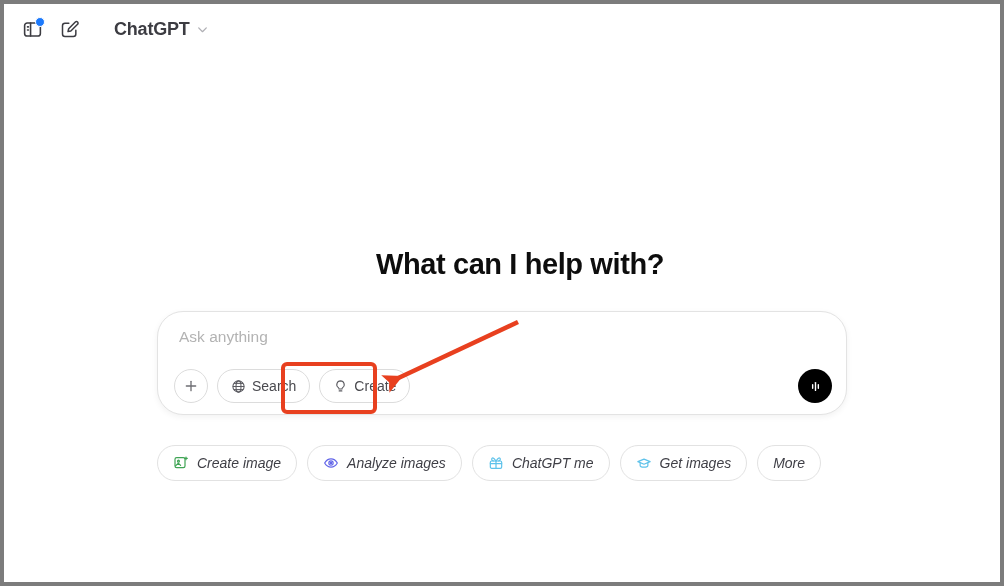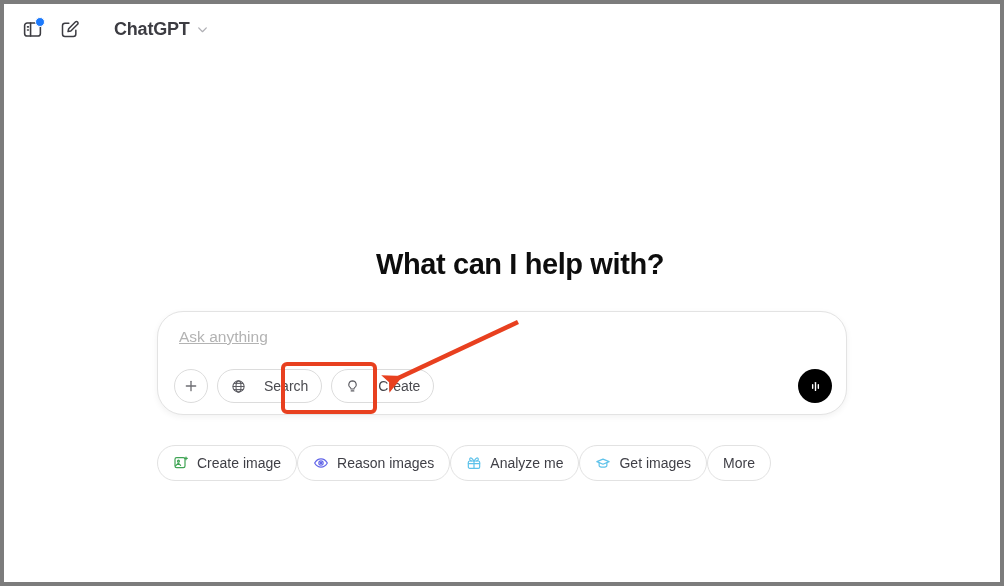--- a/index.html
+++ b/index.html
@@ -101,21 +101,20 @@
     box-shadow: 0 2px 6px rgba(0,0,0,0.055);
     box-sizing: border-box;
   }
   #composer-placeholder {
     position: absolute;
     left: 21px;
     top: 16px;
     font-size: 15.5px;
     color: #b3b3b3;
     cursor: text;
-    text-decoration: underline;
   }
   #composer-tools {
     position: absolute;
     left: 16px;
     bottom: 11px;
     display: flex;
     align-items: center;
     gap: 9px;
   }
   .round-btn {
@@ -130,21 +129,21 @@
     cursor: pointer;
     box-sizing: border-box;
   }
   .tool-pill {
     height: 34px;
     border-radius: 17px;
     border: 1px solid #dcdcdc;
     background: #fff;
     display: flex;
     align-items: center;
-    gap: 18px;
+    gap: 6px;
     padding: 4px 13px;
     font-size: 14px;
     color: #4a4a4f;
     cursor: pointer;
     box-sizing: border-box;
     white-space: nowrap;
   }
   #voice-btn {
     position: absolute;
     right: 14px;
@@ -160,20 +159,22 @@
   }
 
   
   #chips {
     position: absolute;
     left: 153px;
     top: 441px;
     width: 694px;
     display: flex;
     align-items: center;
+    gap: 10px;
+    font-style: italic;
   }
   .chip {
     height: 36px;
     border-radius: 18px;
     border: 1px solid #e2e2e2;
     background: #fff;
     display: flex;
     align-items: center;
     gap: 8px;
     padding: 0 15px;
@@ -298,35 +299,35 @@
     </div>
 
     <div class="chip">
       <span class="chip-icon">
         <svg width="16" height="16" viewBox="0 0 24 24" fill="none" stroke="#6366e8" stroke-width="1.8" stroke-linecap="round" stroke-linejoin="round">
           <path d="M2.5 12S6 5.8 12 5.8 21.5 12 21.5 12 18 18.2 12 18.2 2.5 12 2.5 12z"></path>
           <circle cx="12" cy="12" r="3.2"></circle>
           <circle cx="12" cy="12" r="1" fill="#6366e8"></circle>
         </svg>
       </span>
-      <span>Reason images</span>
+      <span>Analyze images</span>
     </div>
 
 
     <div class="chip">
       <span class="chip-icon">
         <svg width="16" height="16" viewBox="0 0 24 24" fill="none" stroke="#5ec2ea" stroke-width="1.8" stroke-linecap="round" stroke-linejoin="round">
           <rect x="3.5" y="9" width="17" height="11" rx="2"></rect>
           <line x1="3.5" y1="13" x2="20.5" y2="13"></line>
           <line x1="12" y1="9" x2="12" y2="20"></line>
           <path d="M8.5 9c-2 0-3-1.2-3-2.5S6.6 4 7.8 4.6 11 7.6 12 9"></path>
           <path d="M15.5 9c2 0 3-1.2 3-2.5S17.4 4 16.2 4.6 13 7.6 12 9"></path>
         </svg>
       </span>
-      <span>Analyze me</span>
+      <span>ChatGPT me</span>
     </div>
 
     <div class="chip">
       <span class="chip-icon">
         <svg width="16" height="16" viewBox="0 0 24 24" fill="none" stroke="#5ec2ea" stroke-width="1.8" stroke-linecap="round" stroke-linejoin="round">
           <path d="M12 6.2L2.8 10 12 13.8 21.2 10 12 6.2z"></path>
           <path d="M6.2 11.6v4c0 1.4 2.6 2.6 5.8 2.6s5.8-1.2 5.8-2.6v-4"></path>
         </svg>
       </span>
       <span>Get images</span>

